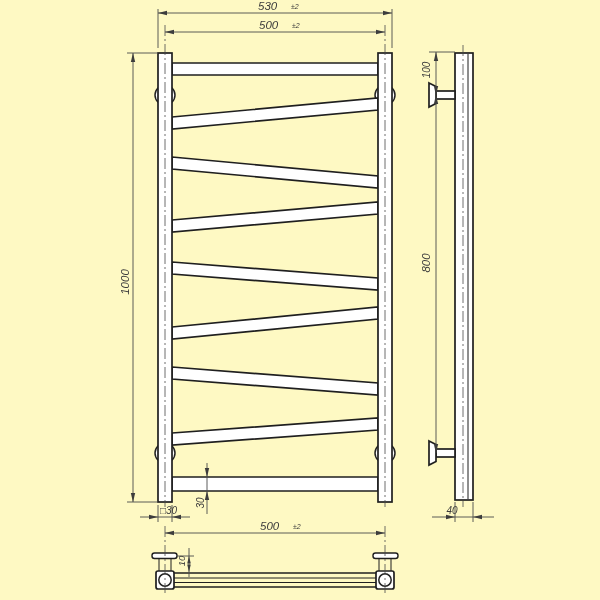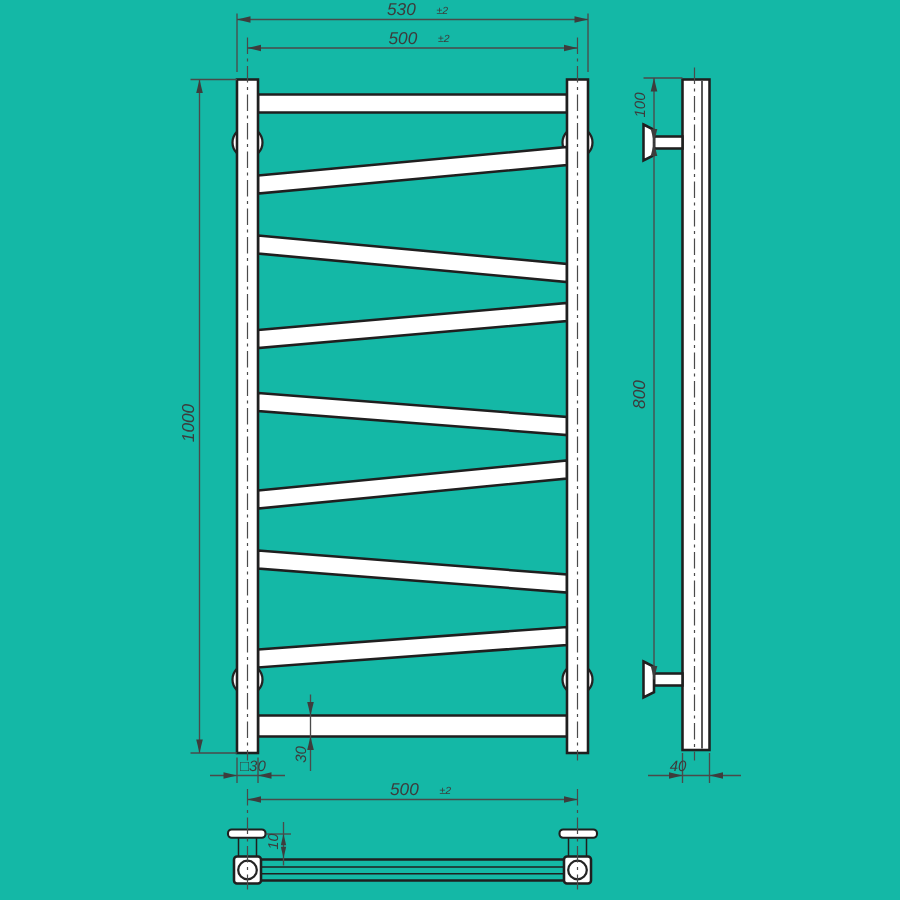--- a/index.html
+++ b/index.html
@@ -1,16 +1,16 @@
 <!DOCTYPE html>
 <html><head>
 <meta charset="utf-8">
 <style>
   html,body{margin:0;padding:0;background:#ffffff;}
-  #canvas{width:600px;height:600px;position:relative;background:#14b8a6;overflow:hidden;}
+  #canvas{width:600px;height:600px;position:relative;background:#fef9c3;overflow:hidden;}
   svg{display:block;}
   .outline{fill:#ffffff;stroke:#1f1f1f;stroke-width:1.7;}
   .outline-thin{fill:none;stroke:#1f1f1f;stroke-width:1;}
   .circle-part{fill:#ffffff;stroke:#232323;stroke-width:1.5;}
   .dim{stroke:#4a4a4a;stroke-width:0.9;fill:none;}
   .arrow{fill:#3d3d3d;stroke:none;}
   .cline{stroke:#4a4a4a;stroke-width:0.8;fill:none;stroke-dasharray:11 3 2 3;}
   .dimtext{font-family:"Liberation Sans",sans-serif;font-style:italic;fill:#3c3c3c;}
   .t11{font-size:11.5px;}
   .t10{font-size:10px;}

